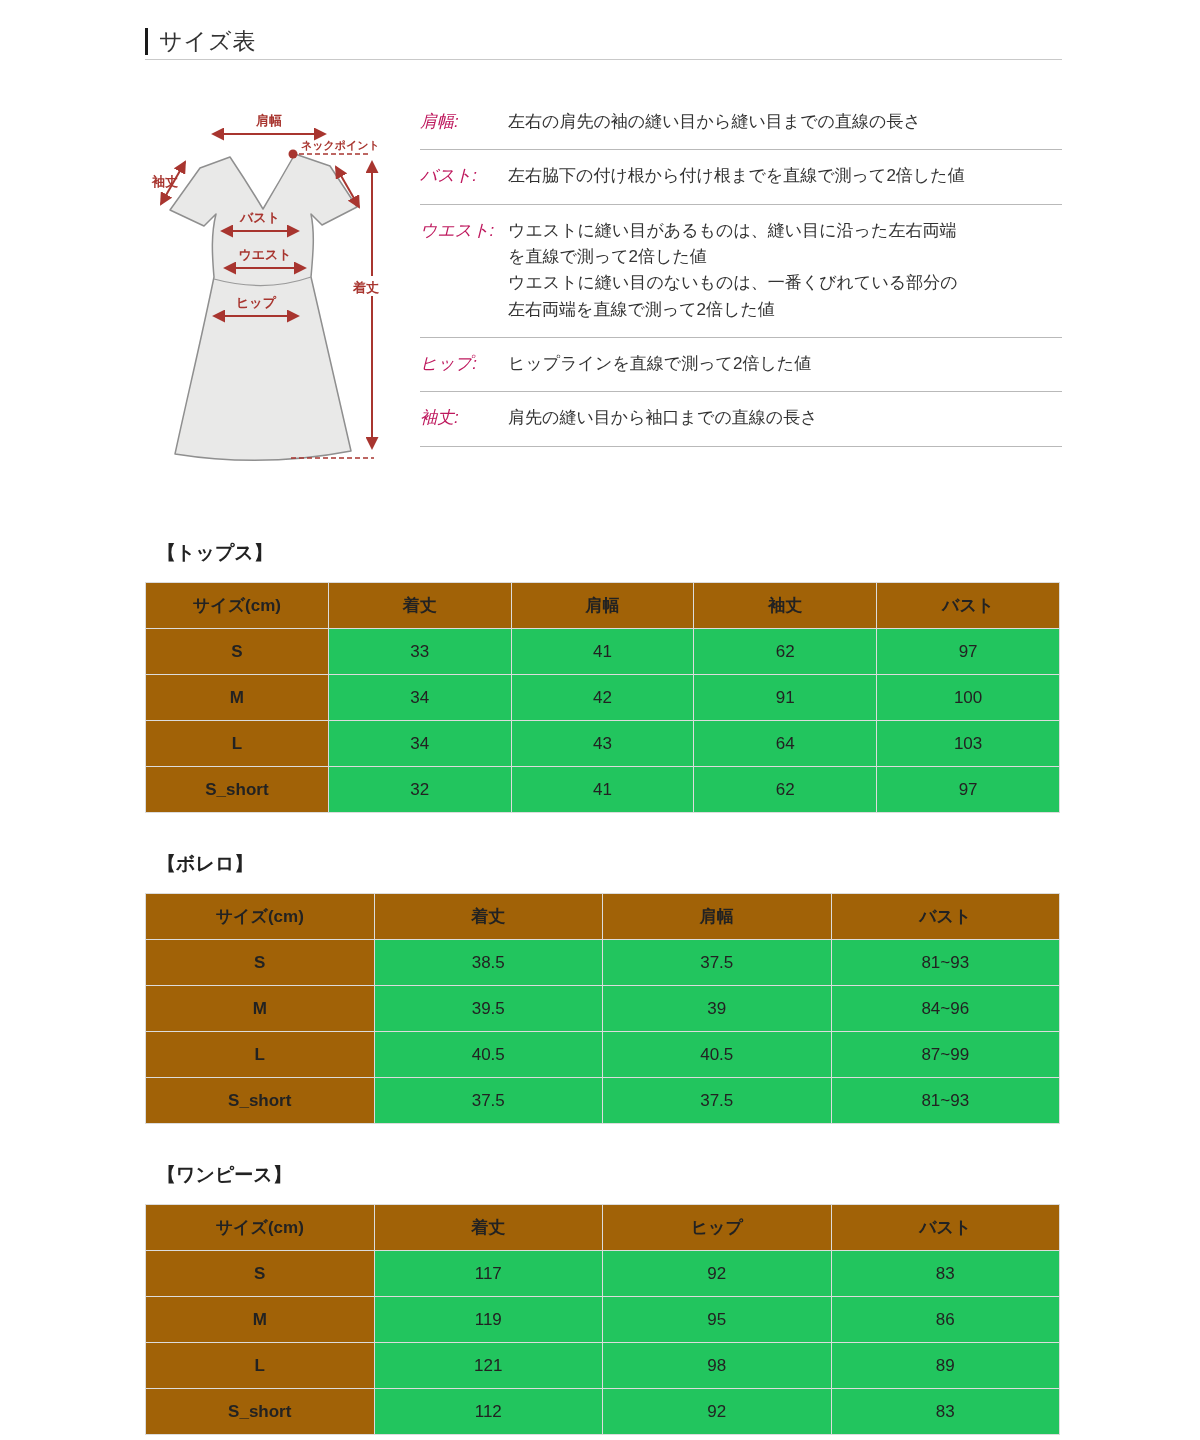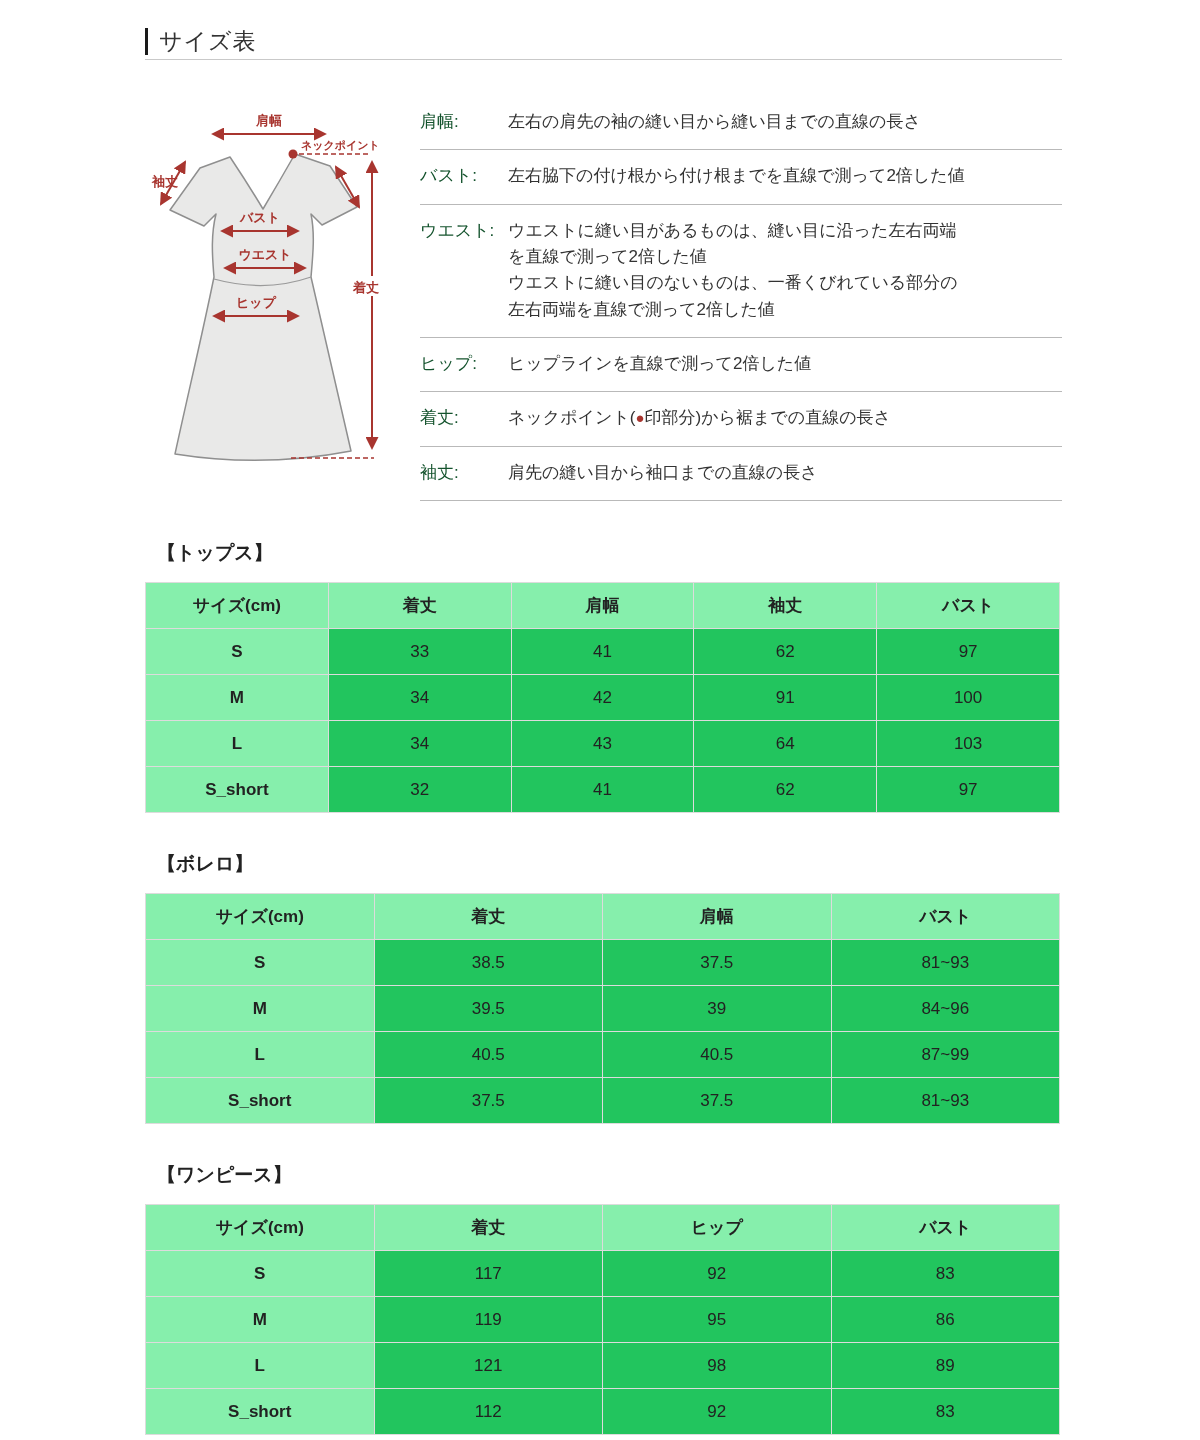--- a/index.html
+++ b/index.html
@@ -14,41 +14,41 @@
   
   .title-row{display:flex;align-items:center;border-bottom:1px solid #c9c9c9;padding-bottom:2px;}
   .title-bar{width:3px;height:27px;background:#1a1a1a;margin-right:11px;flex-shrink:0;}
   .page-title{font-size:23px;font-weight:normal;margin:0;color:#333;letter-spacing:1px;}
 
   
   .guide{display:flex;margin-top:36px;align-items:flex-start;}
   .diagram{width:275px;flex-shrink:0;}
   .defs{flex:1;}
   .def-row{display:flex;padding:13px 0 14px;border-bottom:1px solid #b9b9b9;font-size:17px;line-height:1.55;}
-  .def-term{width:88px;flex-shrink:0;color:#14532d;}
+  .def-term{width:88px;flex-shrink:0;color:#be185d;font-style:italic;}
   .def-desc{flex:1;color:#333;white-space:pre-line;}
   .inline-dot{color:#a8352f;font-size:15px;}
 
   
   .ann{stroke:#a8352f;stroke-width:2;fill:none;}
   .ann-dash{stroke:#a8352f;stroke-width:1.6;fill:none;stroke-dasharray:5 3;}
   .ann-text{fill:#a8352f;font-size:13px;font-weight:bold;font-family:inherit;}
   .ann-text-sm{fill:#a8352f;font-size:11px;font-weight:bold;font-family:inherit;}
   .dress{fill:#e9e9e8;stroke:#8f8f8f;stroke-width:1.5;stroke-linejoin:round;}
   .seam{fill:none;stroke:#9a9a9a;stroke-width:1.2;}
 
   
   .table-section{margin-top:38px;}
   .section-heading{font-size:19px;font-weight:bold;color:#222;margin:0 12px 16px;}
   table.size-table{width:915px;border-collapse:collapse;table-layout:fixed;}
   .size-table th,.size-table td{
     border:1px solid #dcdcdc;height:45px;padding:0 4px;
     text-align:center;vertical-align:middle;font-size:17px;color:#222;
   }
-  .size-table th{background:#86efac;font-weight:bold;}
+  .size-table th{background:#a16207;font-weight:bold;}
   .size-table td{background:#22c55e;font-weight:normal;}
 </style>
 </head>
 <body>
 
 <div class="page">
 
   <header class="title-row">
     <span class="title-bar"></span>
     <h1 class="page-title">サイズ表</h1>
@@ -119,24 +119,20 @@
         <span class="def-desc">ウエストに縫い目があるものは、縫い目に沿った左右両端
 を直線で測って2倍した値
 ウエストに縫い目のないものは、一番くびれている部分の
 左右両端を直線で測って2倍した値</span>
       </div>
       <div class="def-row">
         <span class="def-term">ヒップ:</span>
         <span class="def-desc">ヒップラインを直線で測って2倍した値</span>
       </div>
       <div class="def-row">
-        <span class="def-term">着丈:</span>
-        <span class="def-desc"><span>ネックポイント(</span><span class="inline-dot">●</span><span>印部分)から裾までの直線の長さ</span></span>
-      </div>
-      <div class="def-row">
         <span class="def-term">袖丈:</span>
         <span class="def-desc">肩先の縫い目から袖口までの直線の長さ</span>
       </div>
     </div>
   </section>
 
   <section class="table-section">
     <h2 class="section-heading">【トップス】</h2>
     <table class="size-table">
       <thead>

